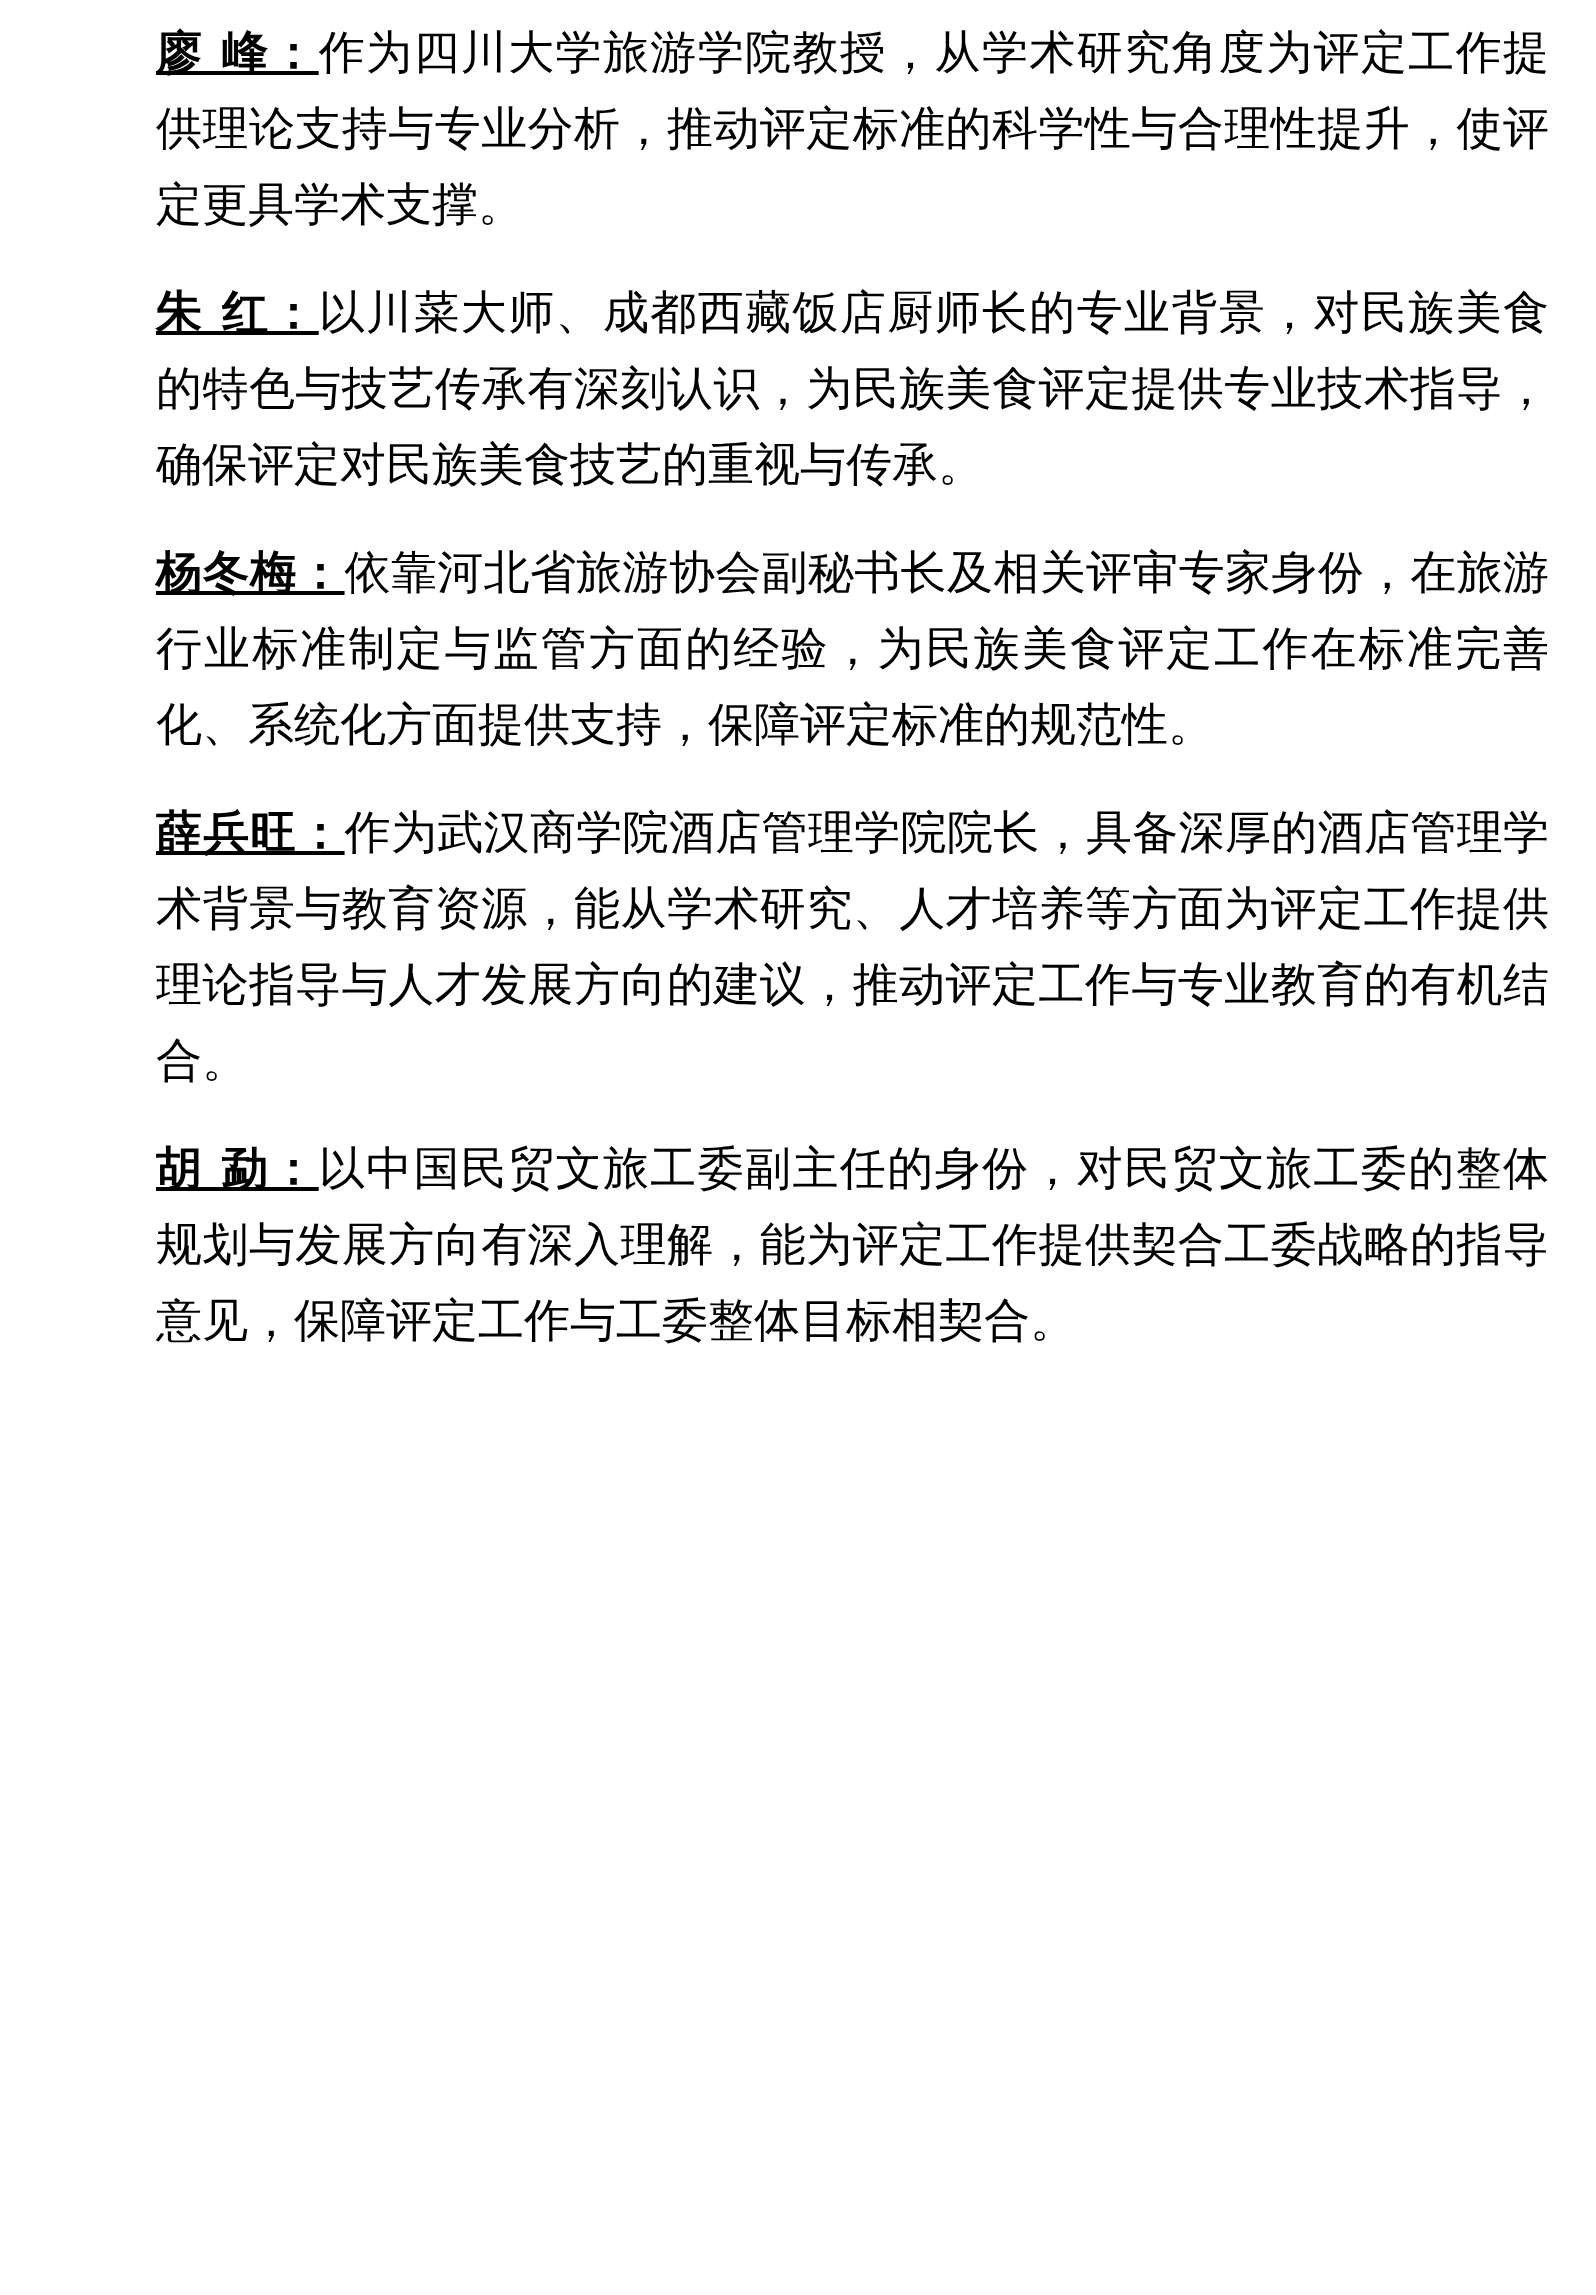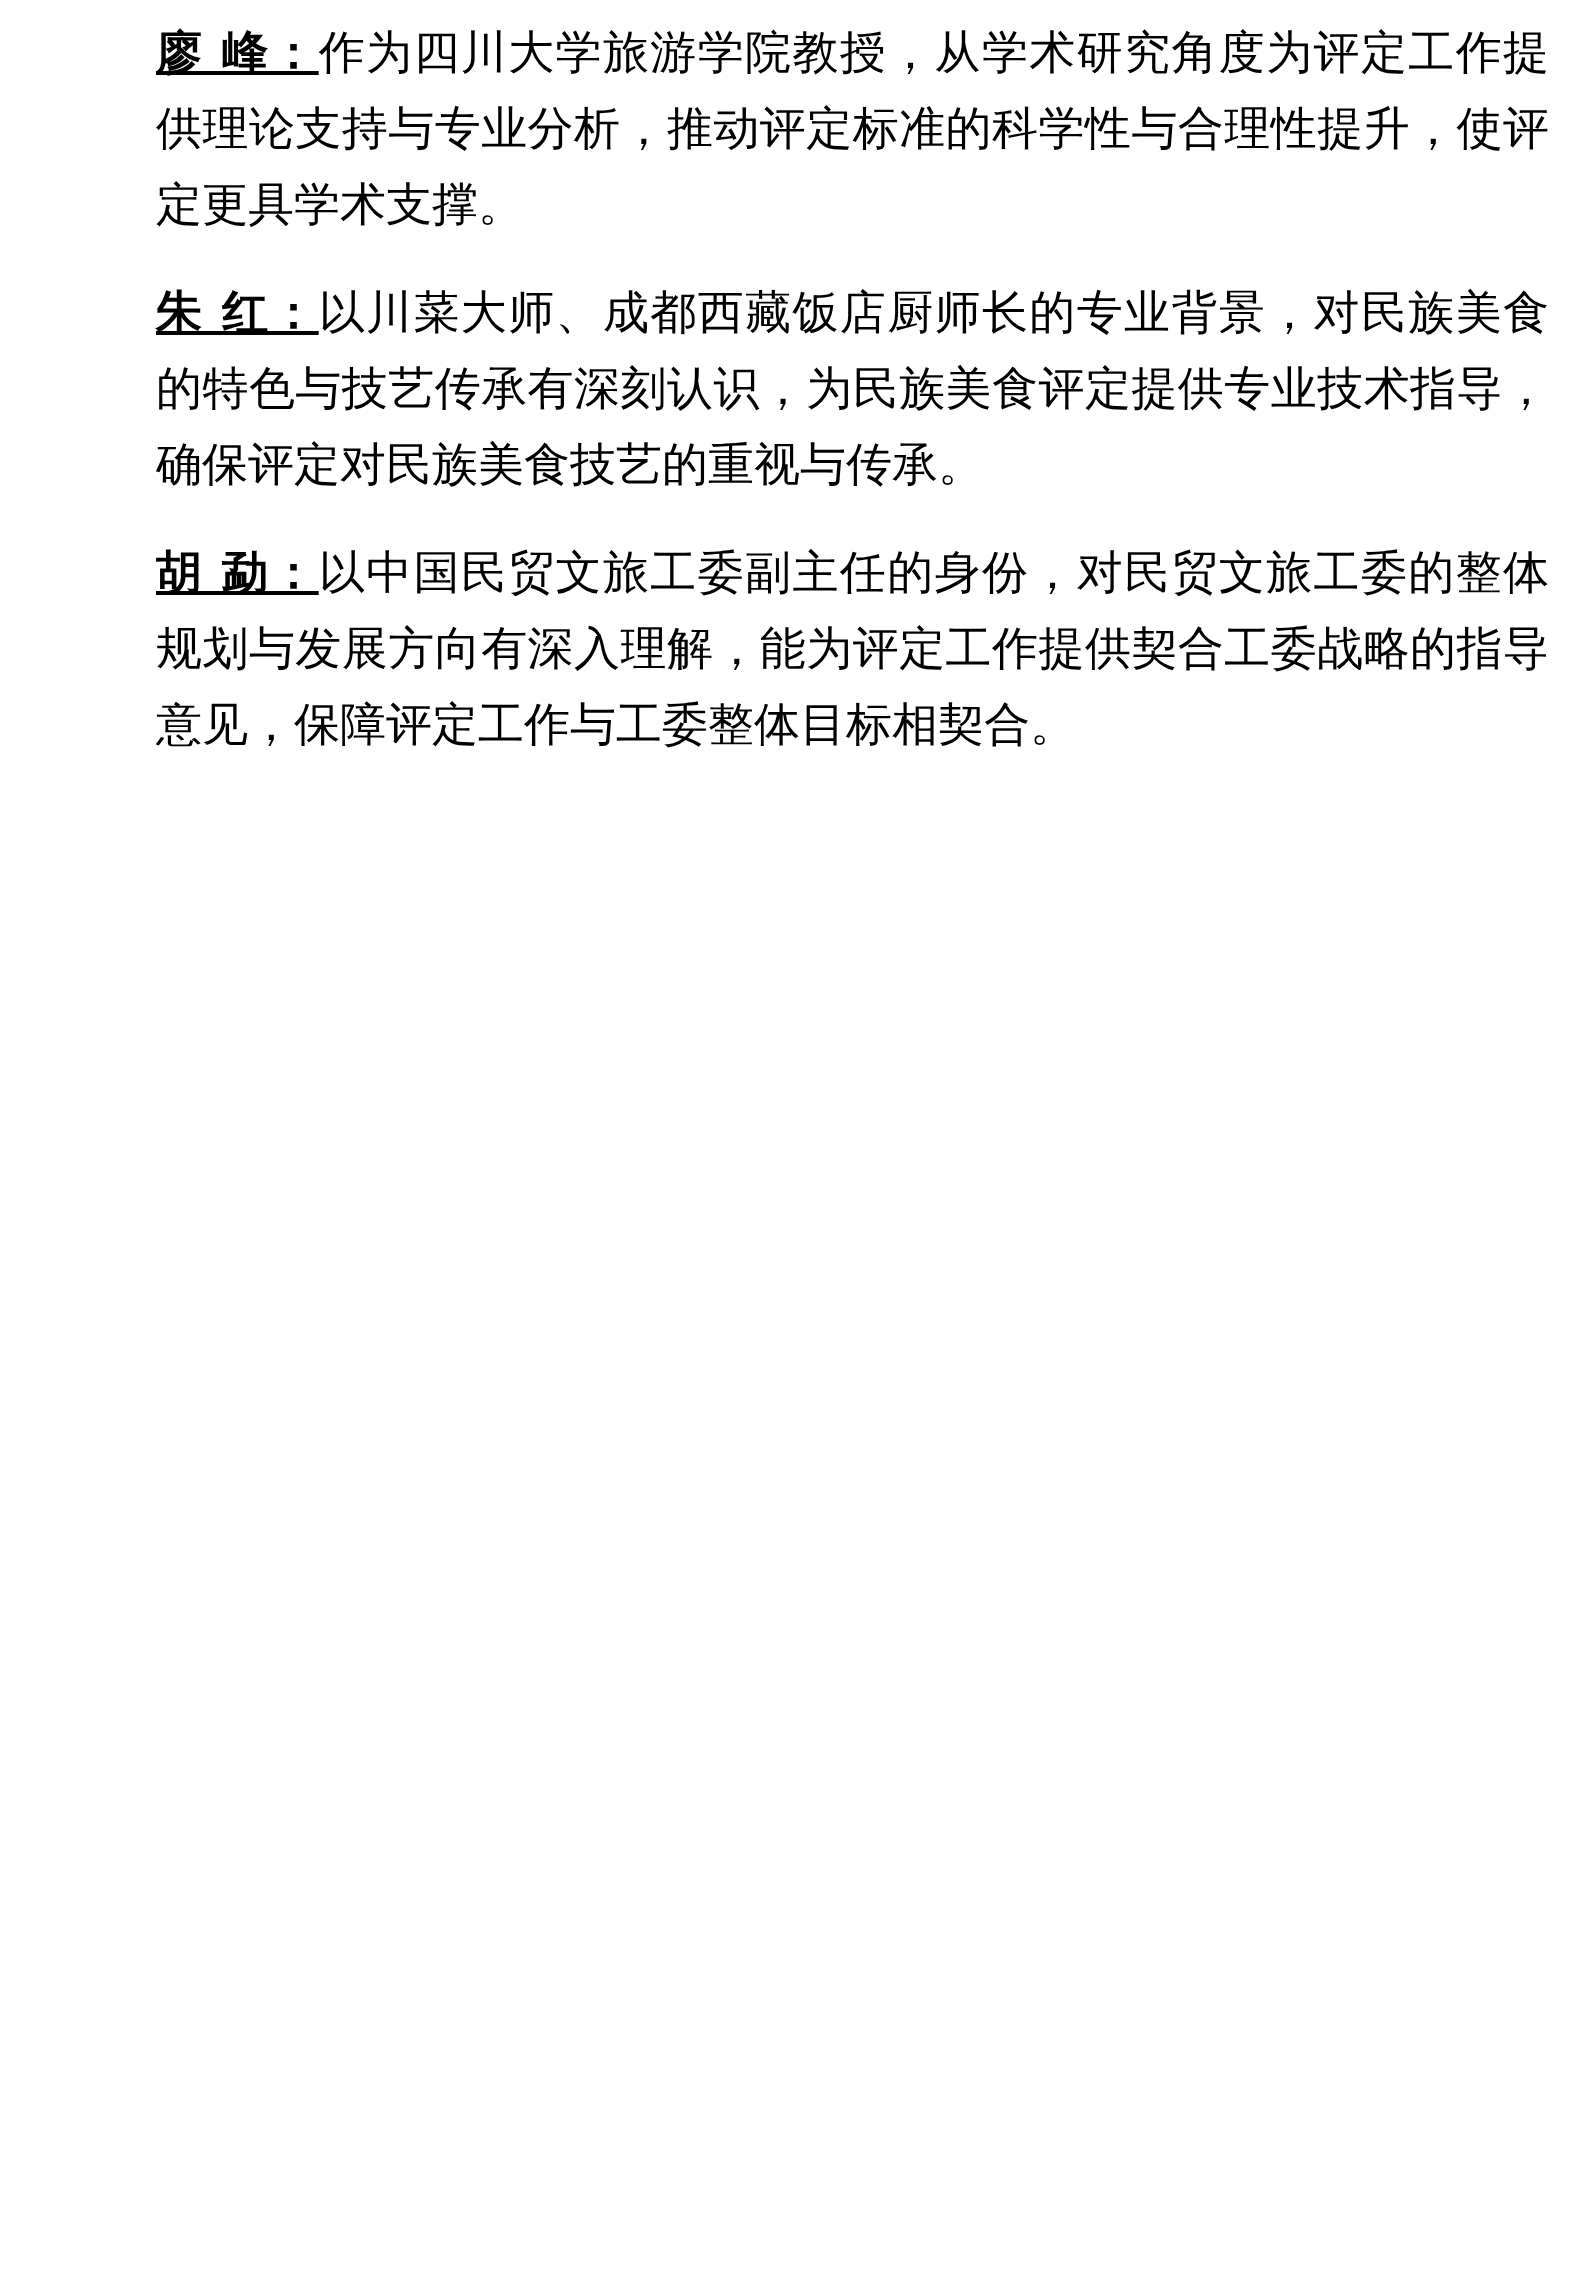--- a/index.html
+++ b/index.html
@@ -40,21 +40,23 @@
 </style>
 </head>
 <body>
 
 <div class="page">
 
   <p class="doc-paragraph"><span class="expert-name">廖 峰：</span><span class="expert-desc">作为四川大学旅游学院教授，从学术研究角度为评定工作提供理论支持与专业分析，推动评定标准的科学性与合理性提升，使评定更具学术支撑。</span></p>
 
   <p class="doc-paragraph"><span class="expert-name">朱 红：</span><span class="expert-desc">以川菜大师、成都西藏饭店厨师长的专业背景，对民族美食的特色与技艺传承有深刻认识，为民族美食评定提供专业技术指导，确保评定对民族美食技艺的重视与传承。</span></p>
 
+  <p class="doc-paragraph"><span class="expert-name">杨冬梅：</span><span class="expert-desc">依靠河北省旅游协会副秘书长及相关评审专家身份，在旅游行业标准制定与监管方面的经验，为民族美食评定工作在标准完善化、系统化方面提供支持，保障评定标准的规范性。</span></p>
 
 
 
+  <p class="doc-paragraph"><span class="expert-name">薛兵旺：</span><span class="expert-desc">作为武汉商学院酒店管理学院院长，具备深厚的酒店管理学术背景与教育资源，能从学术研究、人才培养等方面为评定工作提供理论指导与人才发展方向的建议，推动评定工作与专业教育的有机结合。</span></p>
 
   <p class="doc-paragraph"><span class="expert-name">胡 勐：</span><span class="expert-desc">以中国民贸文旅工委副主任的身份，对民贸文旅工委的整体规划与发展方向有深入理解，能为评定工作提供契合工委战略的指导意见，保障评定工作与工委整体目标相契合。</span></p>
 
 
 </div>
 
 
 </body></html>

